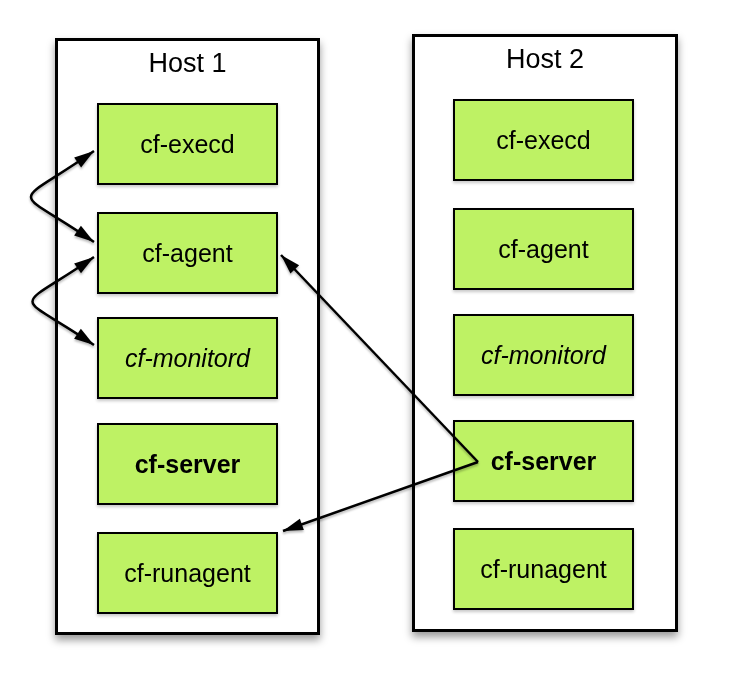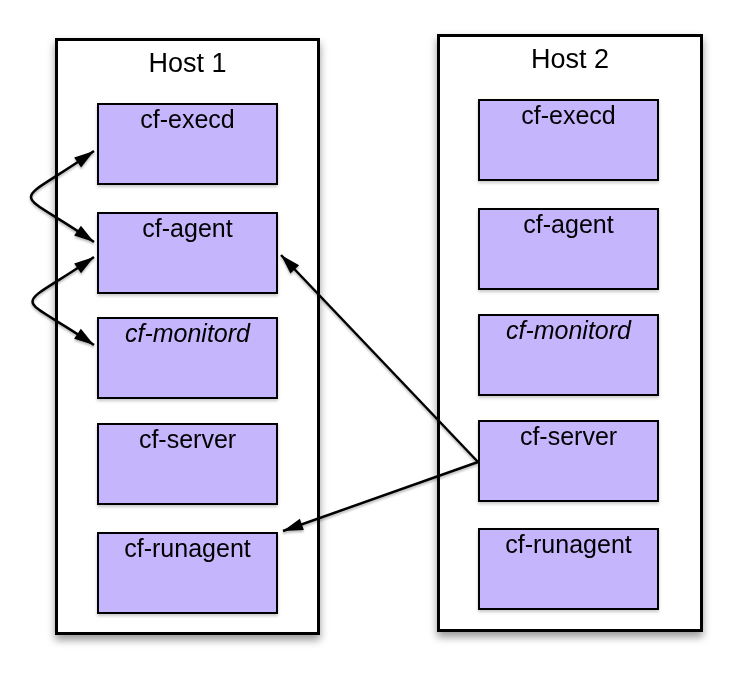--- a/index.html
+++ b/index.html
@@ -16,48 +16,48 @@
     overflow: hidden;
   }
   .host {
     position: absolute;
     box-sizing: border-box;
     border: 3px solid #000000;
     background: #ffffff;
     box-shadow: 0 5px 8px rgba(0,0,0,0.40);
   }
   .host-1 { left: 55px;  top: 38px; width: 265px; height: 597px; }
-  .host-2 { left: 437px; top: 34px; width: 266px; height: 598px; }
+  .host-2 { left: 412px; top: 34px; width: 266px; height: 598px; }
   .host-title {
     text-align: center;
     padding-top: 7px;
     font-size: 27px;
     line-height: 1.15;
     color: #000000;
   }
   .pbox {
     position: absolute;
     box-sizing: border-box;
     width: 181px;
     height: 82px;
     border: 2px solid #000000;
-    background: #c4b5fd;
+    background: #bef264;
     box-shadow: 0 2px 3px rgba(0,0,0,0.22);
     display: flex;
-    align-items: flex-start;
+    align-items: center;
     justify-content: center;
     font-size: 25px;
     color: #000000;
   }
   .host-1 .pbox { left: 39px; }
   .host-2 .pbox { left: 38px; }
   .row-0 { top: 62px; }
   .row-1 { top: 171px; }
   .row-2 { top: 276px; font-style: italic; }
-  .row-3 { top: 382px; }
+  .row-3 { top: 382px; font-weight: bold; }
   .row-4 { top: 491px; }
   .host-2 .row-2 { top: 277px; }
   .host-2 .row-3 { top: 383px; }
   svg.arrows {
     position: absolute;
     left: 0;
     top: 0;
     width: 743px;
     height: 681px;
     z-index: 10;

